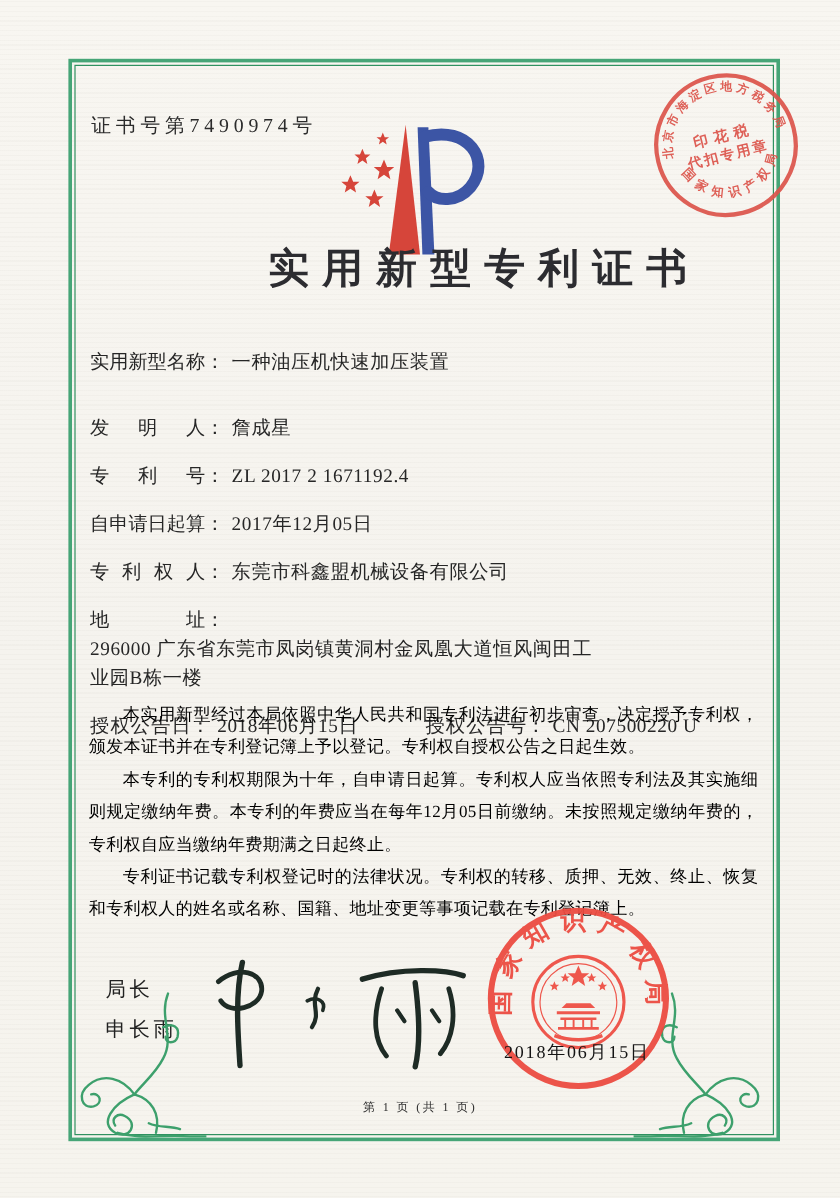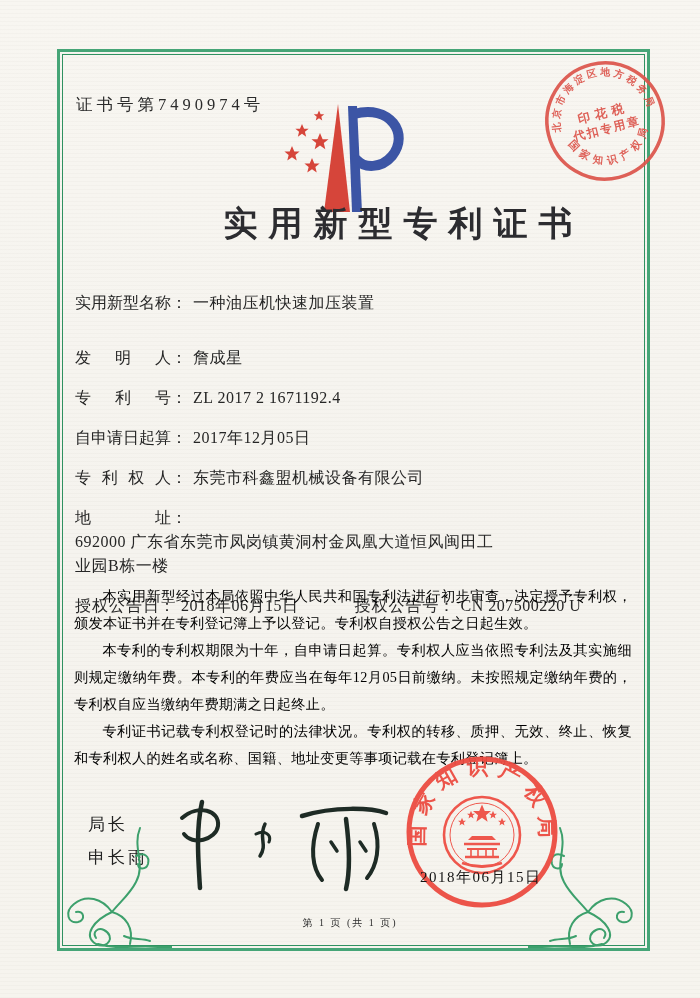--- a/index.html
+++ b/index.html
@@ -136,21 +136,21 @@
   <div class="frow">
     <span class="flabel">专利号</span><span class="fcolon">：</span><span class="fvalue">ZL 2017 2 1671192.4</span>
   </div>
   <div class="frow">
     <span class="flabel">自申请日起算</span><span class="fcolon">：</span><span class="fvalue">2017年12月05日</span>
   </div>
   <div class="frow">
     <span class="flabel">专利权人</span><span class="fcolon">：</span><span class="fvalue">东莞市科鑫盟机械设备有限公司</span>
   </div>
   <div class="frow">
-    <span class="flabel">地址</span><span class="fcolon">：</span><span class="fvalue">692000 广东省东莞市凤岗镇黄洞村金凤凰大道恒风闽田工业园B栋一楼</span>
+    <span class="flabel">地址</span><span class="fcolon">：</span><span class="fvalue">296000 广东省东莞市凤岗镇黄洞村金凤凰大道恒风闽田工业园B栋一楼</span>
   </div>
   <div class="frow last">
     <span>
       <span class="flabel short">授权公告日</span><span class="fcolon">：</span><span class="fvalue">2018年06月15日</span>
     </span>
     <span class="grp-right">
       <span class="flabel short">授权公告号</span><span class="fcolon">：</span><span class="fvalue">CN 207500220 U</span>
     </span>
   </div>
 </div>

